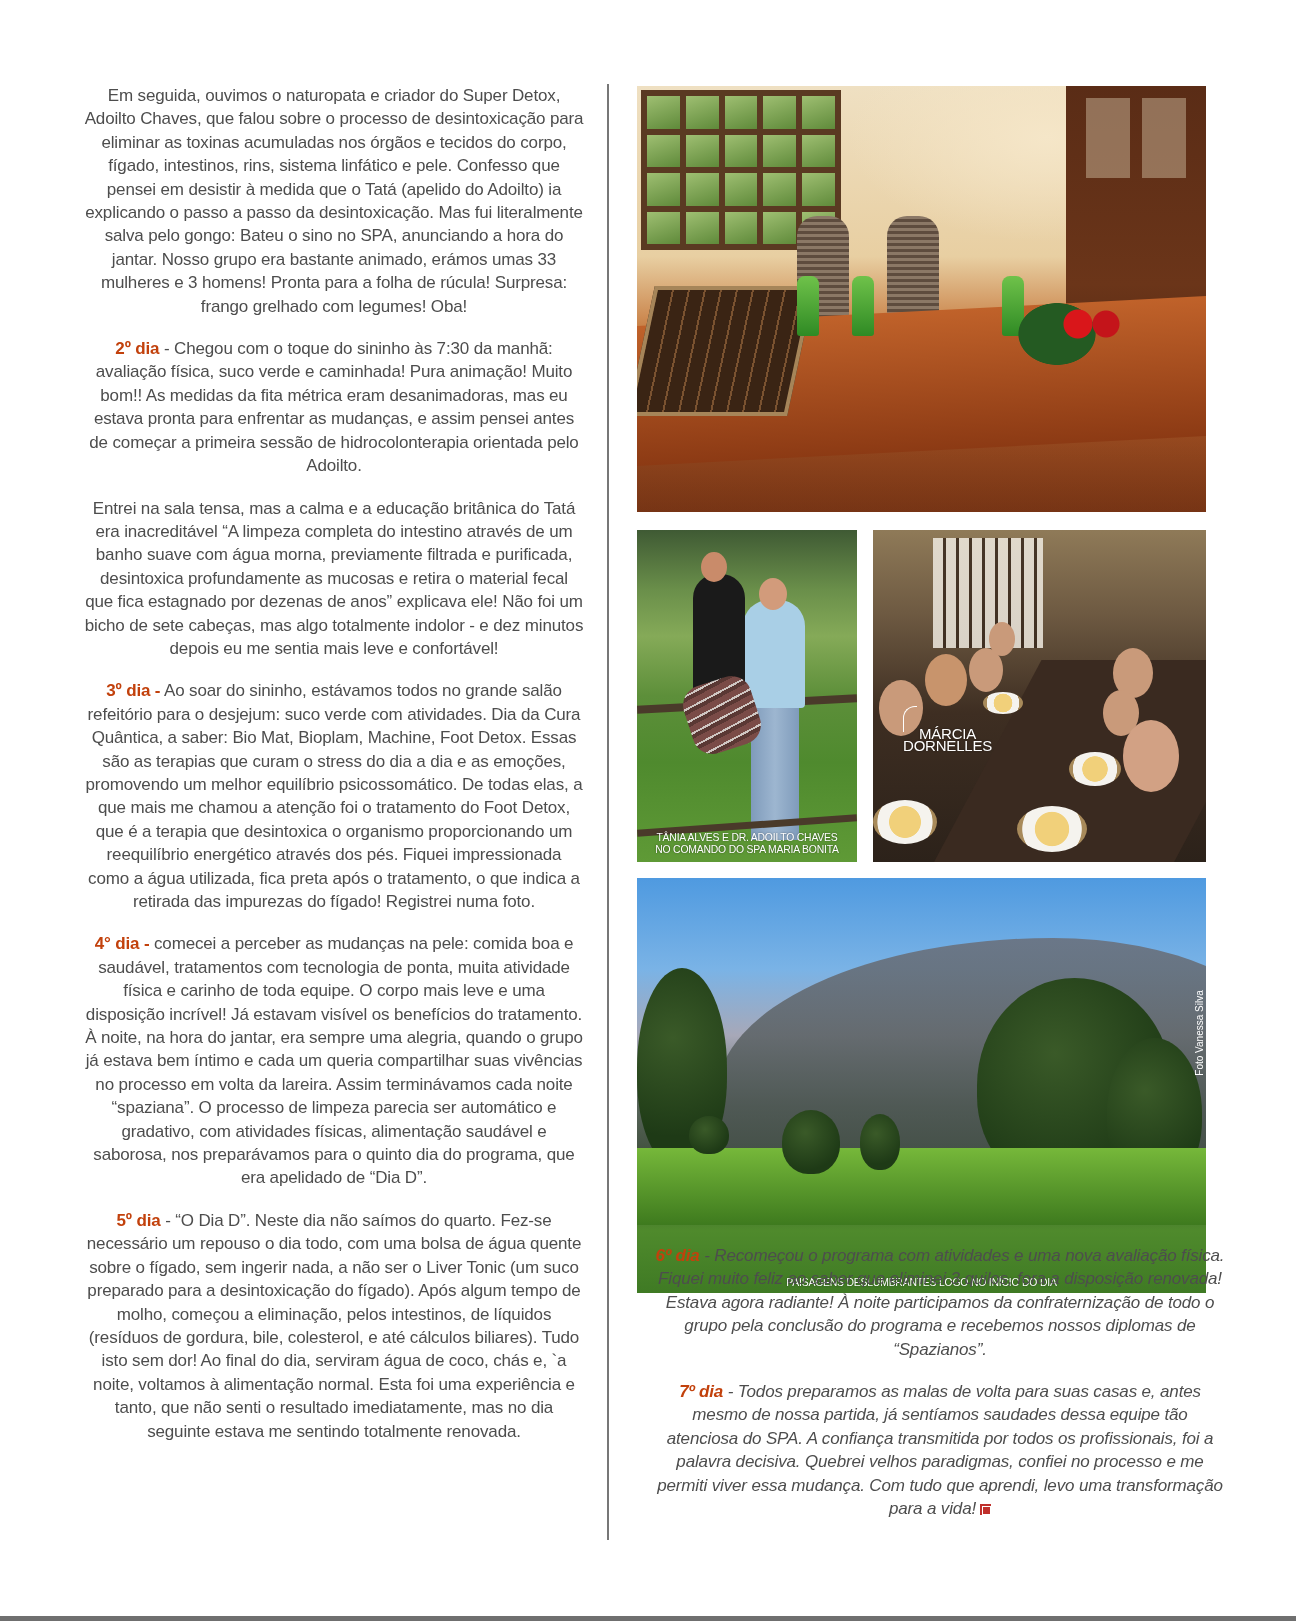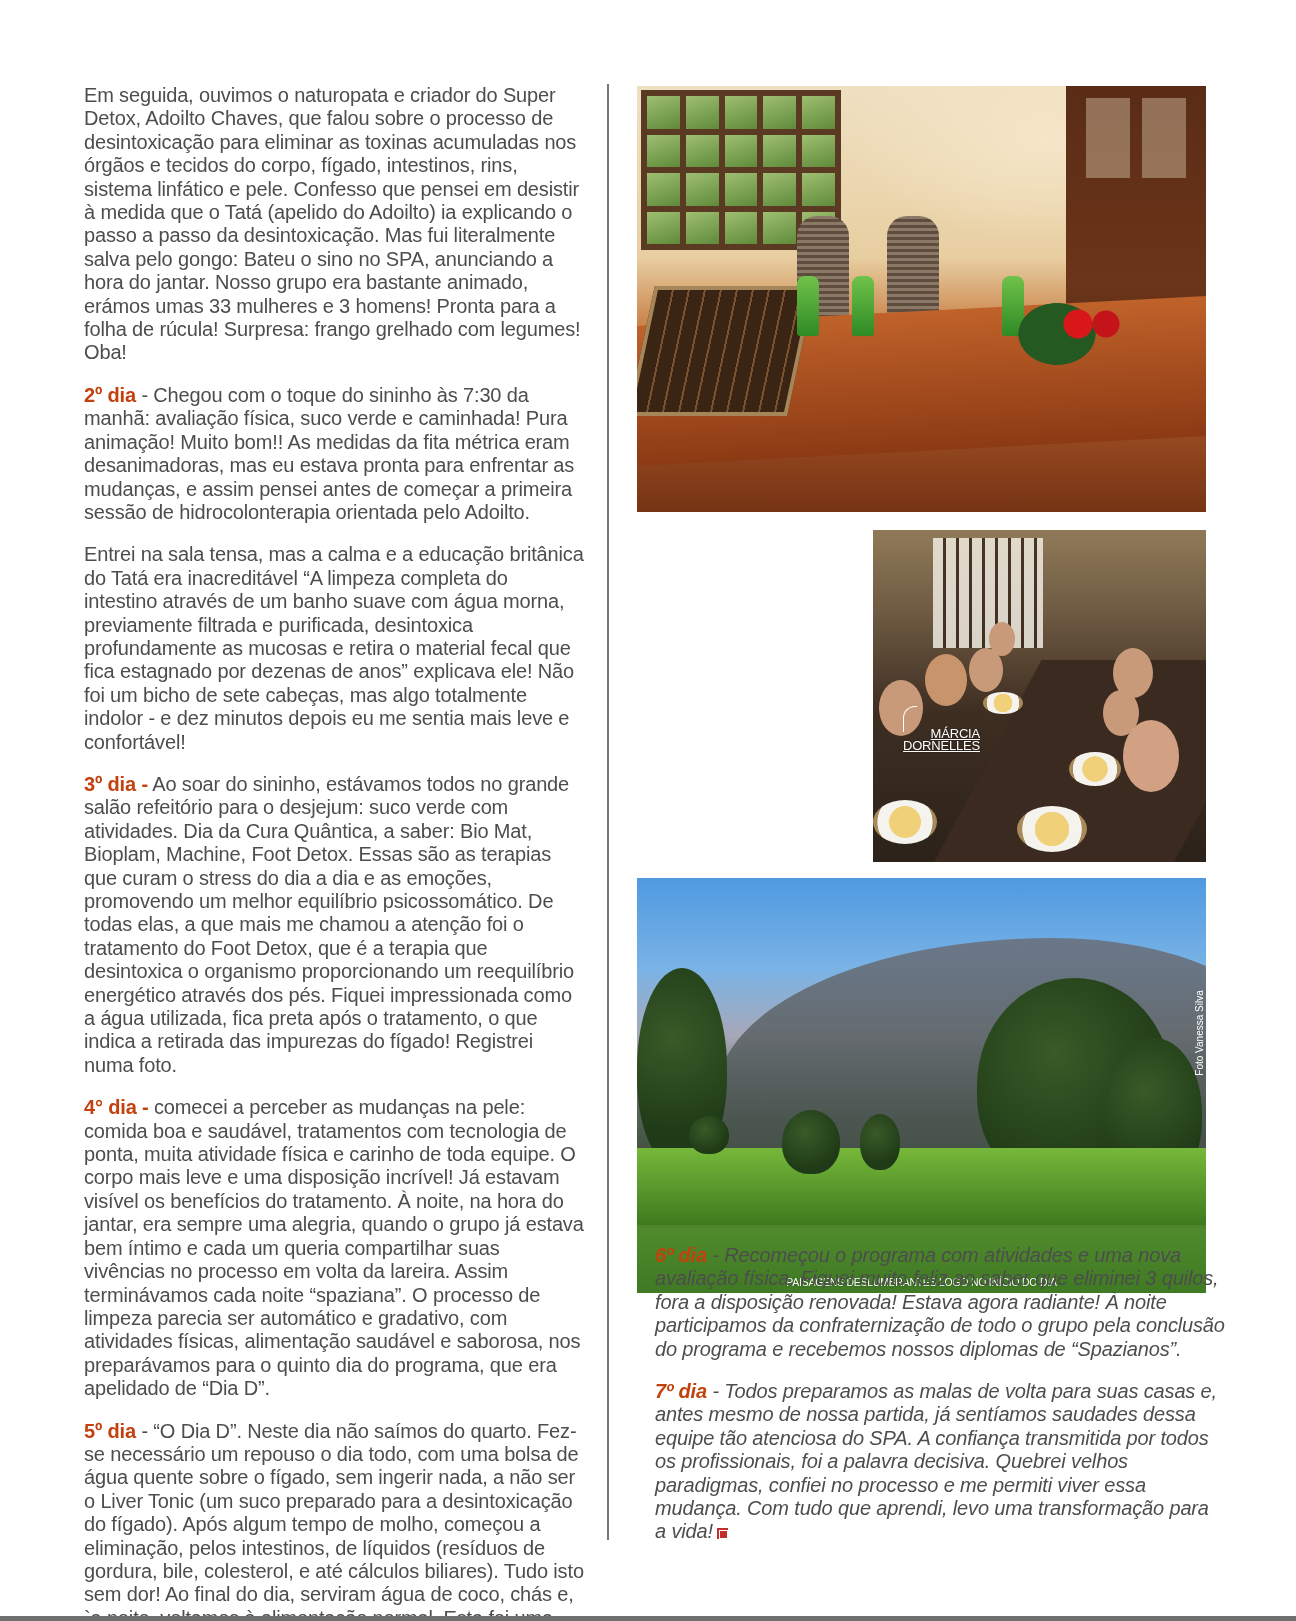--- a/index.html
+++ b/index.html
@@ -6,21 +6,21 @@
   html, body { width: 1296px; height: 1621px; background: #ffffff; overflow: hidden; }
   body { position: relative; font-family: "Liberation Sans", sans-serif; color: #4a4a4a; }
 
   .page { position: absolute; left: 0; top: 0; width: 1296px; height: 1616px; background: #fff; }
   .page-bottom-edge { position: absolute; left: 0; top: 1616px; width: 1296px; height: 5px; background: #6f6f6f; }
 
   .col-left { position: absolute; left: 84px; top: 84px; width: 500px; }
   .col-divider { position: absolute; left: 607px; top: 84px; width: 1.5px; height: 1456px; background: #777; }
   .col-right-text { position: absolute; left: 655px; top: 1244px; width: 570px; font-style: italic; }
 
-  .para { font-size: 20px; line-height: 23.4px; color: #4d4d4d; letter-spacing: -0.15px; margin-bottom: 19px; }
+  .para { font-size: 17px; line-height: 23.4px; color: #4d4d4d; letter-spacing: -0.15px; margin-bottom: 19px; text-align: center; }
   .para b { color: #c2410c; font-weight: bold; }
 
   .photo { position: absolute; overflow: hidden; }
   .photo-table { left: 637px; top: 86px; width: 569px; height: 426px;
     background:
       linear-gradient(180deg, rgba(0,0,0,0) 60%, rgba(60,20,5,0.25) 100%),
       radial-gradient(ellipse 50% 35% at 72% 12%, #f5e6c8 0%, rgba(245,230,200,0) 70%),
       linear-gradient(180deg, #efe0c2 0%, #e8cfa2 40%, #c67a3f 58%, #b05a28 75%, #8a3f1a 100%);
   }
   .photo-table .window { position: absolute; left: 4px; top: 4px; width: 200px; height: 160px; background: #5a3a22; display: grid; grid-template-columns: repeat(5, 1fr); grid-template-rows: repeat(4, 1fr); gap: 6px; padding: 6px; }
@@ -54,21 +54,21 @@
   .photo-group .bowl { position: absolute; border-radius: 50%; background: radial-gradient(circle, #f1d07a 0 40%, #f5f3ee 42% 70%, #a88a5a 72%); }
 
   .photo-landscape { left: 637px; top: 878px; width: 569px; height: 415px;
     background: linear-gradient(180deg, #4f9ae0 0%, #7ab3e6 22%, #a7a8b8 38%, #58655a 55%, #3a4a36 70%, #4f8a2c 85%, #3f7a24 100%); }
   .photo-landscape .hill { position: absolute; left: 80px; top: 60px; width: 560px; height: 260px; background: linear-gradient(180deg, #6a6e78, #3e4a40); border-radius: 60% 40% 0 0; opacity: 0.85; }
   .photo-landscape .tree { position: absolute; border-radius: 50% 50% 45% 45%; background: radial-gradient(circle at 40% 35%, #3a5a28, #1e3a16 70%); }
   .photo-landscape .lawn { position: absolute; left: 0; top: 270px; width: 569px; height: 77px; background: linear-gradient(180deg, #76b83a, #3e7a1e); }
 
   .caption { position: absolute; color: #ffffff; font-size: 10.4px; line-height: 12px; text-align: center; text-transform: uppercase; letter-spacing: -0.2px; text-shadow: 0 0 2px rgba(0,0,0,0.5); }
   .caption-couple { left: 0; right: 0; bottom: 6px; }
-  .caption-marcia { left: 30px; top: 198px; text-align: right; font-size: 13px; text-decoration: underline; }
+  .caption-marcia { left: 30px; top: 198px; text-align: center; font-size: 15px; }
   .marcia-arrow { position: absolute; left: 30px; top: 176px; width: 14px; height: 26px; border-left: 1.5px solid #fff; border-top: 1.5px solid #fff; border-radius: 12px 0 0 0; }
   .caption-landscape { left: 0; right: 0; bottom: 4px; }
   .photo-credit { position: absolute; right: 0; top: 100px; width: 14px; height: 110px; }
   .photo-credit span { position: absolute; left: 50%; top: 50%; transform: translate(-50%,-50%) rotate(-90deg); white-space: nowrap; color: #fff; font-size: 10px; }
 
   .end-mark { display: inline-block; width: 11px; height: 11px; background: #c0302c; vertical-align: -1px; margin-left: 4px; position: relative; }
   .end-mark::after { content: ""; position: absolute; left: 2px; top: 2px; width: 7px; height: 7px; border: 1px solid #fff; }
 </style>
 </head>
 <body>
@@ -114,20 +114,34 @@
     <div class="basket" style="left:250px"></div>
     <div class="tabletop"></div>
     <div class="tray"></div>
     <div class="grass" style="left:160px"></div>
     <div class="grass" style="left:215px"></div>
     <div class="grass" style="left:365px"></div>
     <div class="leaves"></div>
     <div class="flowers"></div>
   </div>
 
+  <div class="photo photo-couple">
+    <div class="fence"></div>
+    <div class="man-jeans"></div>
+    <div class="man"></div>
+    <div class="man-head"></div>
+    <div class="woman"></div>
+    <div class="woman-legs"></div>
+    <div class="woman-head"></div>
+    <div class="fence2"></div>
+    <div class="caption caption-couple">
+      <div>Tânia Alves e Dr. Adoilto Chaves</div>
+      <div>no comando do SPA Maria Bonita</div>
+    </div>
+  </div>
 
   <div class="photo photo-group">
     <div class="windows"></div>
     <div class="table"></div>
     <div class="face" style="left:6px;top:150px;width:44px;height:56px;"></div>
     <div class="face" style="left:52px;top:124px;width:42px;height:52px;background:#c8946c;"></div>
     <div class="face" style="left:96px;top:118px;width:34px;height:44px;"></div>
     <div class="face" style="left:116px;top:92px;width:26px;height:34px;"></div>
     <div class="face" style="left:240px;top:118px;width:40px;height:50px;"></div>
     <div class="face" style="left:230px;top:160px;width:36px;height:46px;"></div>

